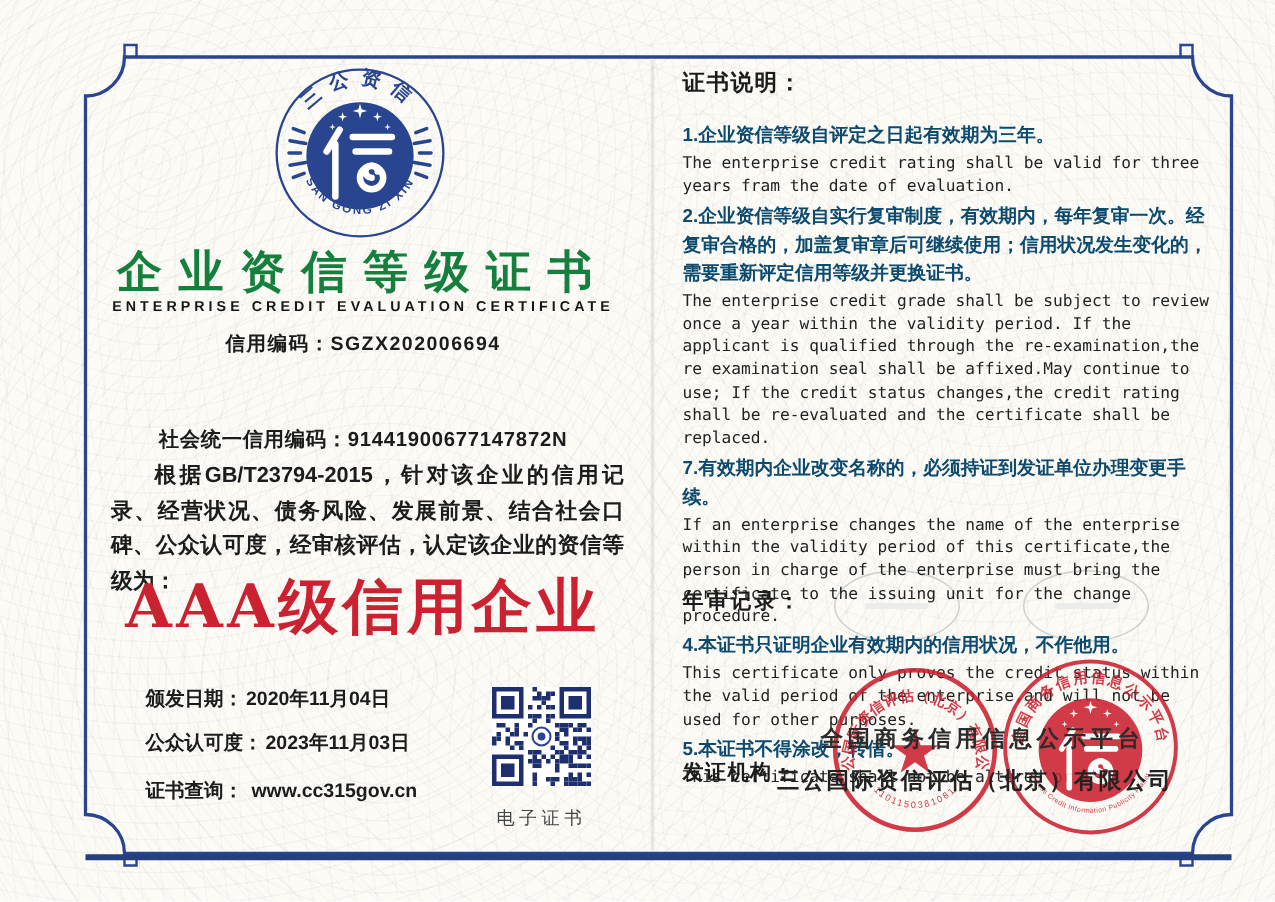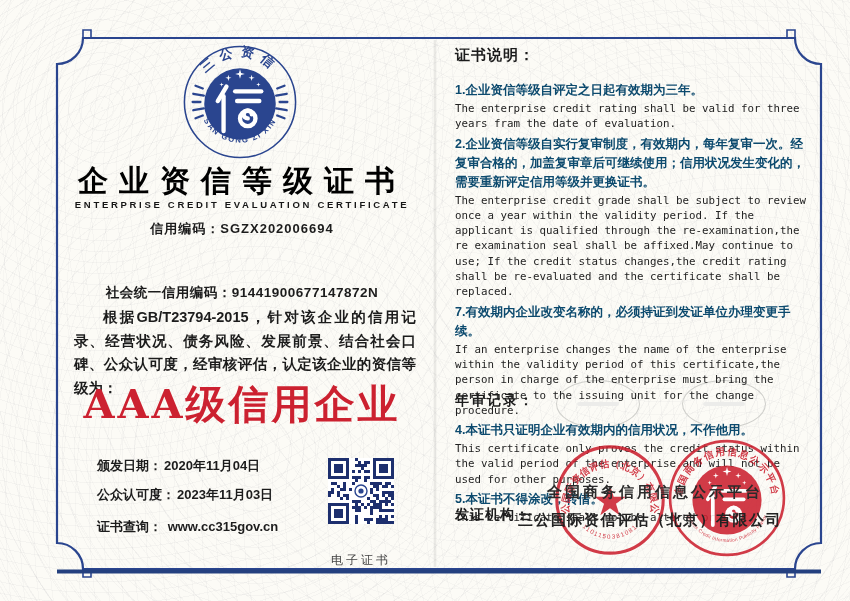--- a/index.html
+++ b/index.html
@@ -24,33 +24,33 @@
   .cjk{word-break:break-all;}
 
   .frame-svg{position:absolute;inset:0;z-index:1;pointer-events:none;}
   .fold{
     position:absolute;left:433px;top:40px;width:4px;height:527px;z-index:1;
     background:linear-gradient(to right, rgba(120,120,120,0), rgba(120,120,120,.18), rgba(120,120,120,0));
   }
 
   
   .logo{left:182px;top:44px;width:116px;height:116px;z-index:2;}
-  .title{left:70px;top:161px;width:344px;font-size:30px;font-weight:800;letter-spacing:11px;color:#000000;z-index:2;}
+  .title{left:70px;top:161px;width:344px;font-size:30px;font-weight:800;letter-spacing:11px;color:#15803d;z-index:2;}
   .title-en{left:56px;top:199px;width:372px;font-size:9.5px;font-weight:700;letter-spacing:2.7px;color:#161616;z-index:2;}
   .code-row{left:60px;top:220px;width:364px;font-size:13px;font-weight:700;letter-spacing:1px;z-index:2;}
   .company{left:60px;top:241px;width:364px;font-size:26px;font-weight:800;letter-spacing:1px;color:#cc2130;z-index:2;}
   .unified{left:60px;top:284px;width:364px;font-size:13.5px;font-weight:700;letter-spacing:.5px;z-index:2;}
   .statement{left:74px;top:306px;width:342px;font-size:14.5px;font-weight:600;line-height:23.5px;text-align:justify;text-indent:2em;z-index:2;}
   .rating{left:60px;top:377px;width:364px;font-family:"DejaVu Serif","Liberation Serif",serif;font-size:40px;font-weight:800;letter-spacing:3px;color:#cc2130;z-index:2;text-align:center;}
   .meta{left:97px;top:457px;width:240px;font-size:13px;font-weight:700;z-index:2;}
   .meta .row{margin-bottom:11px;}
   .meta .row.gap{margin-top:14px;}
   .meta .val{margin-left:2px;margin-top:48px;}
   .qr-wrap{left:328px;top:458px;width:66px;z-index:2;}
-  .qr-label{margin-top:24px;text-align:center;font-family:"DejaVu Serif","Liberation Serif",serif;font-size:12px;letter-spacing:3px;color:#444;}
+  .qr-label{margin-top:8px;text-align:center;font-family:"DejaVu Serif","Liberation Serif",serif;font-size:12px;letter-spacing:3px;color:#444;}
 
   
   .instr-head{left:455px;top:46px;font-size:15px;font-weight:800;letter-spacing:1px;z-index:2;}
   .instr{left:455px;top:78px;width:354px;z-index:2;}
   .instr p{margin:0;}
   .instr .cn{font-size:12.5px;font-weight:700;line-height:19px;margin:3px 0 1px;color:#0c4a6e;}
   .instr .en{font-family:"DejaVu Sans Mono","Liberation Mono",monospace;font-size:10.8px;line-height:15.3px;color:#222;}
   .annual-label{left:455px;top:392px;font-size:14px;font-weight:700;letter-spacing:2px;z-index:2;}
   .oval{width:82px;height:46px;border:1px solid #cfcfcb;border-radius:50%;z-index:1;display:flex;align-items:center;justify-content:center;}
   .oval .smudge{width:42px;height:4px;background:#ececea;border-radius:2px;}

